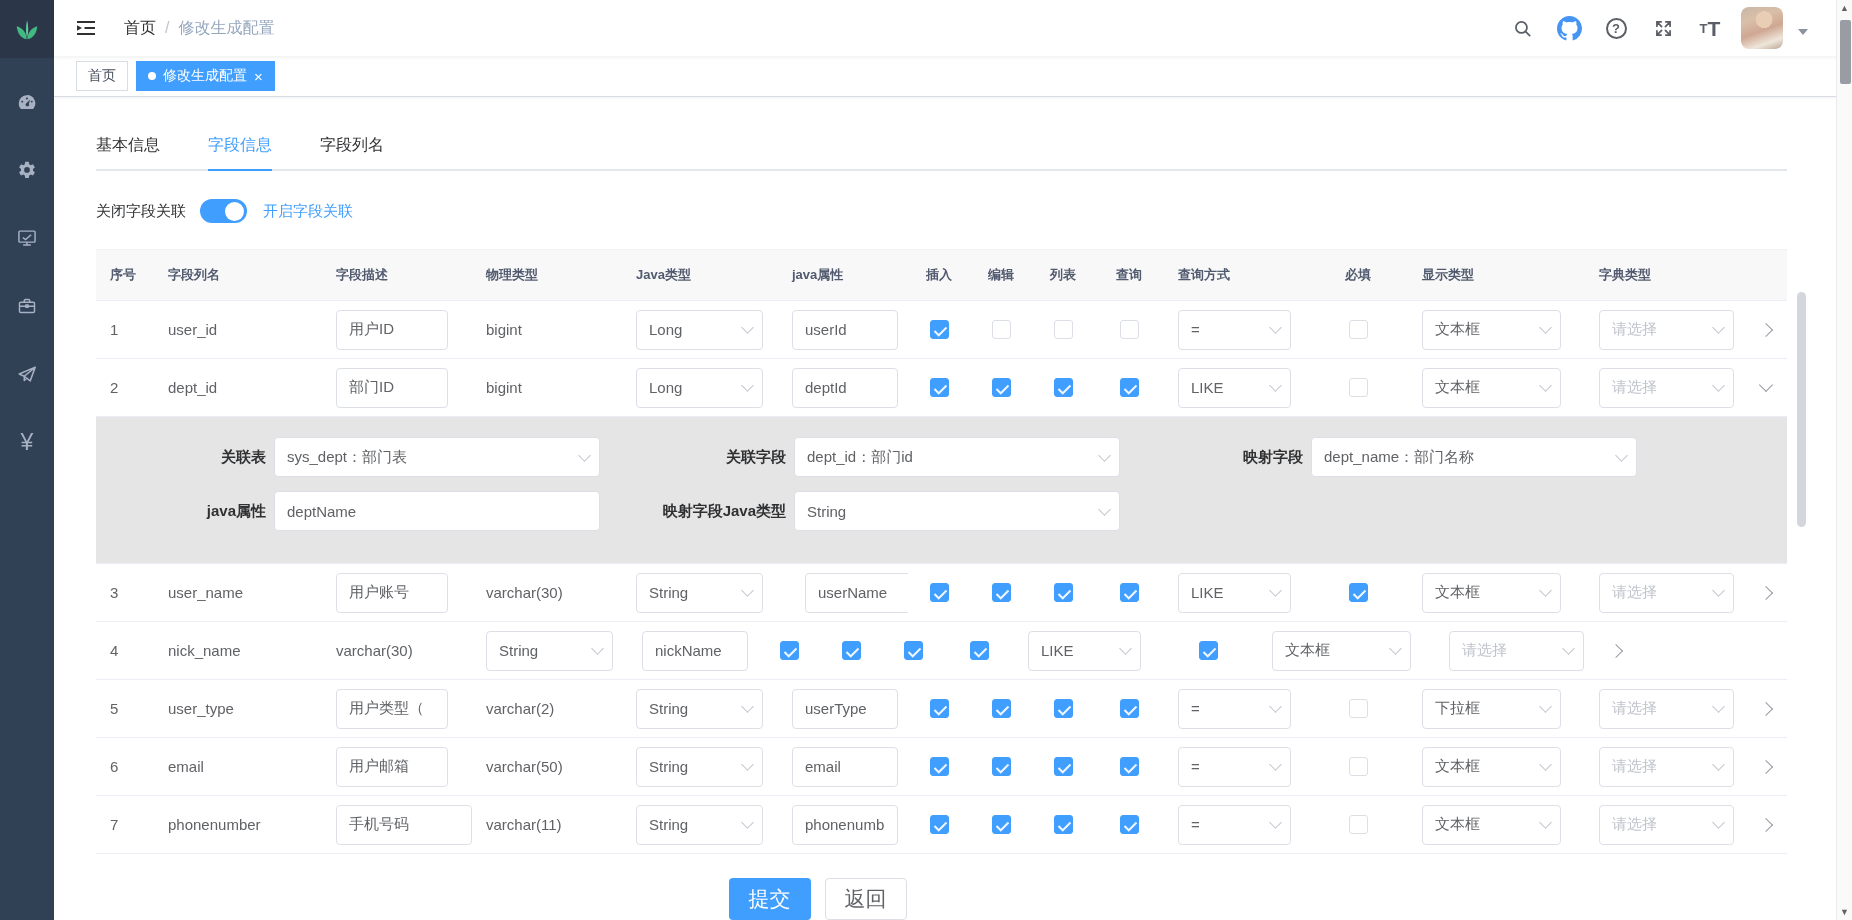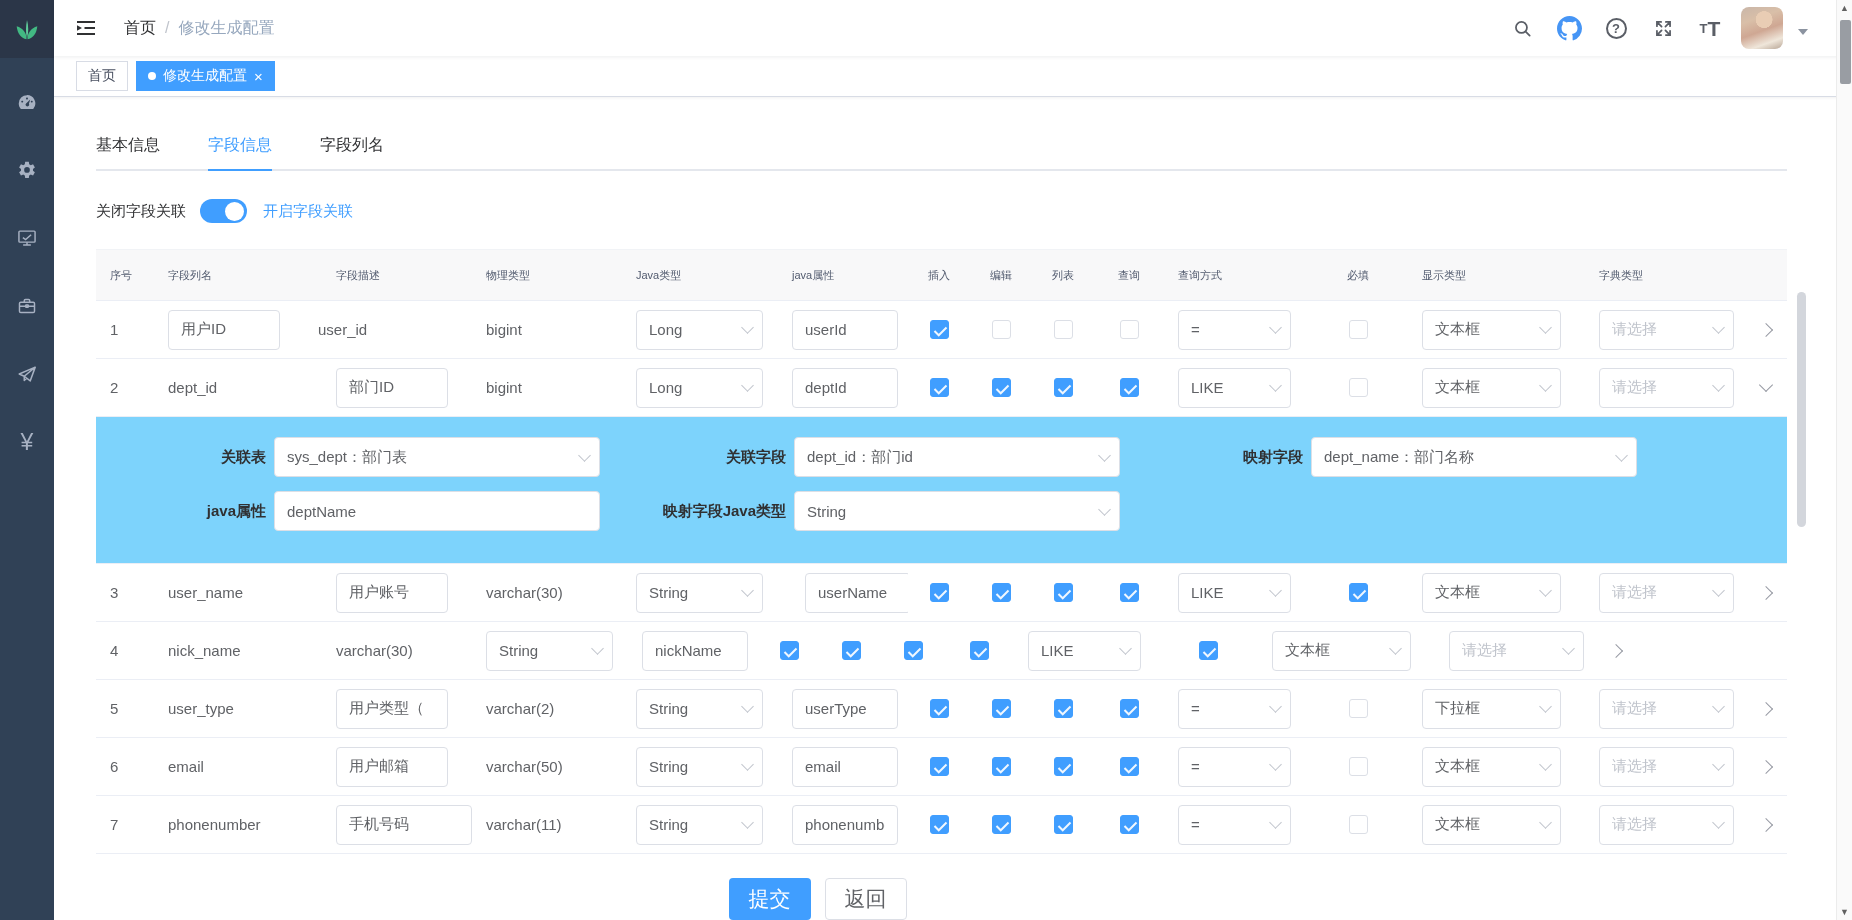--- a/index.html
+++ b/index.html
@@ -57,39 +57,39 @@
 
   .toggle-row{margin-top:22px;display:flex;align-items:center;height:36px}
   .toggle-label{font-size:15px;color:#303133;margin-right:14px}
   .switch{width:47px;height:24px;border-radius:12px;background:#409EFF;position:relative;cursor:pointer;margin-right:16px;flex-shrink:0}
   .switch::after{content:'';position:absolute;top:2.5px;right:3px;width:19px;height:19px;border-radius:50%;background:#fff}
   .toggle-on-label{font-size:15px;color:#409EFF;cursor:pointer}
 
   
   .gen-table{width:1691px;margin-top:20px;font-size:15px;color:#606266}
   .thead{display:flex;background:#f8f8f9;height:52px;border-bottom:1px solid #ebeef5;border-top:1px solid #f1f3f6}
-  .th{display:flex;align-items:center;padding-left:14px;font-weight:400;color:#515a6e;font-size:11px}
+  .th{display:flex;align-items:center;padding-left:14px;font-weight:700;color:#515a6e;font-size:13px}
   .th.c{justify-content:center;padding-left:0}
   .tr{display:flex;height:58px;border-bottom:1px solid #ebeef5;background:#fff}
   .td{display:flex;align-items:center;padding-left:14px;overflow:hidden}
   .td.c{justify-content:center;padding-left:0}
   .inp{height:40px;border:1px solid #dcdfe6;border-radius:4px;padding:0 12px;font-size:15px;color:#606266;background:#fff;outline:none;font-family:inherit}
   .sel{height:40px;border:1px solid #dcdfe6;border-radius:4px;padding:0 10px 0 12px;background:#fff;display:inline-flex;align-items:center;justify-content:space-between;cursor:pointer}
   .sel .val{font-size:15px;color:#606266;white-space:nowrap;overflow:hidden}
   .sel.ph .val{color:#c0c4cc}
   .caret{width:9px;height:9px;border-right:1.6px solid #c0c4cc;border-bottom:1.6px solid #c0c4cc;transform:rotate(45deg);flex-shrink:0;margin:-4px 0 0 8px}
   .cb{width:19px;height:19px;border-radius:3px;border:1px solid #dcdfe6;background:#fff;cursor:pointer;position:relative;display:inline-block}
   .cb.on{background:#409EFF;border-color:#409EFF}
   .cb.on::after{content:'';position:absolute;left:6px;top:2.5px;width:5px;height:10px;border-right:2px solid rgba(255,255,255,.92);border-bottom:2px solid rgba(255,255,255,.92);transform:rotate(45deg)}
   .arrow{width:10px;height:10px;border-top:1.8px solid #979aa3;border-right:1.8px solid #979aa3;cursor:pointer;display:inline-block}
   .arrow.r{transform:rotate(45deg)}
   .arrow.d{transform:rotate(135deg);margin-top:-5px}
 
   
-  .expansion{border-bottom:1px solid #ebeef5;padding:8px 0 30px;background:#7dd3fc}
+  .expansion{border-bottom:1px solid #ebeef5;padding:8px 0 30px;background:#e5e5e5}
   .exp-row{display:flex;align-items:center;margin-top:10px;height:44px}
   .exp-label{font-weight:700;color:#303133;font-size:15px;text-align:right;flex-shrink:0}
   .l1{width:170px}.l2{width:186px}.l3{width:183px}
   .exp-ctl{margin-left:8px;width:326px;flex-shrink:0}
 
   
   .footer{display:flex;justify-content:center;width:1691px;margin-top:24px;transform:translateX(-124px);gap:14px}
   .btn{height:42px;padding:0 19px;border-radius:4px;font-size:21px;display:inline-flex;align-items:center;cursor:pointer;border:1px solid transparent;font-family:inherit}
   .btn.primary{background:#409EFF;color:#fff}
   .btn.plain{background:#fff;border-color:#dcdfe6;color:#606266}
@@ -230,24 +230,24 @@
             <div class="th c" style="width: 70px;">查询</div>
             <div class="th" style="width: 144px;">查询方式</div>
             <div class="th c" style="width: 100px;">必填</div>
             <div class="th" style="width: 177px;">显示类型</div>
             <div class="th" style="width: 160px;">字典类型</div>
             <div class="th" style="width: 42px;"></div>
           </div>
         <div id="tbody">
             <div class="tr">
               <div class="td" style="width: 58px;">1</div>
+              <div class="td" style="width: 168px;">user_id</div>
               <div class="td" style="width: 150px;">
                 <input class="inp" readonly="" value="用户ID" style="width: 112px;">
               </div>
-              <div class="td" style="width: 168px;">user_id</div>
               <div class="td" style="width: 150px;">bigint</div>
               <div class="td" style="width: 156px;">
                 <span class="sel" style="width: 127px;">
                   <span class="val">Long</span>
                   <span class="caret"></span>
                 </span>
               </div>
               <div class="td" style="width: 130px;">
                 <input class="inp" readonly="" value="userId" style="width: 106px;">
               </div>

